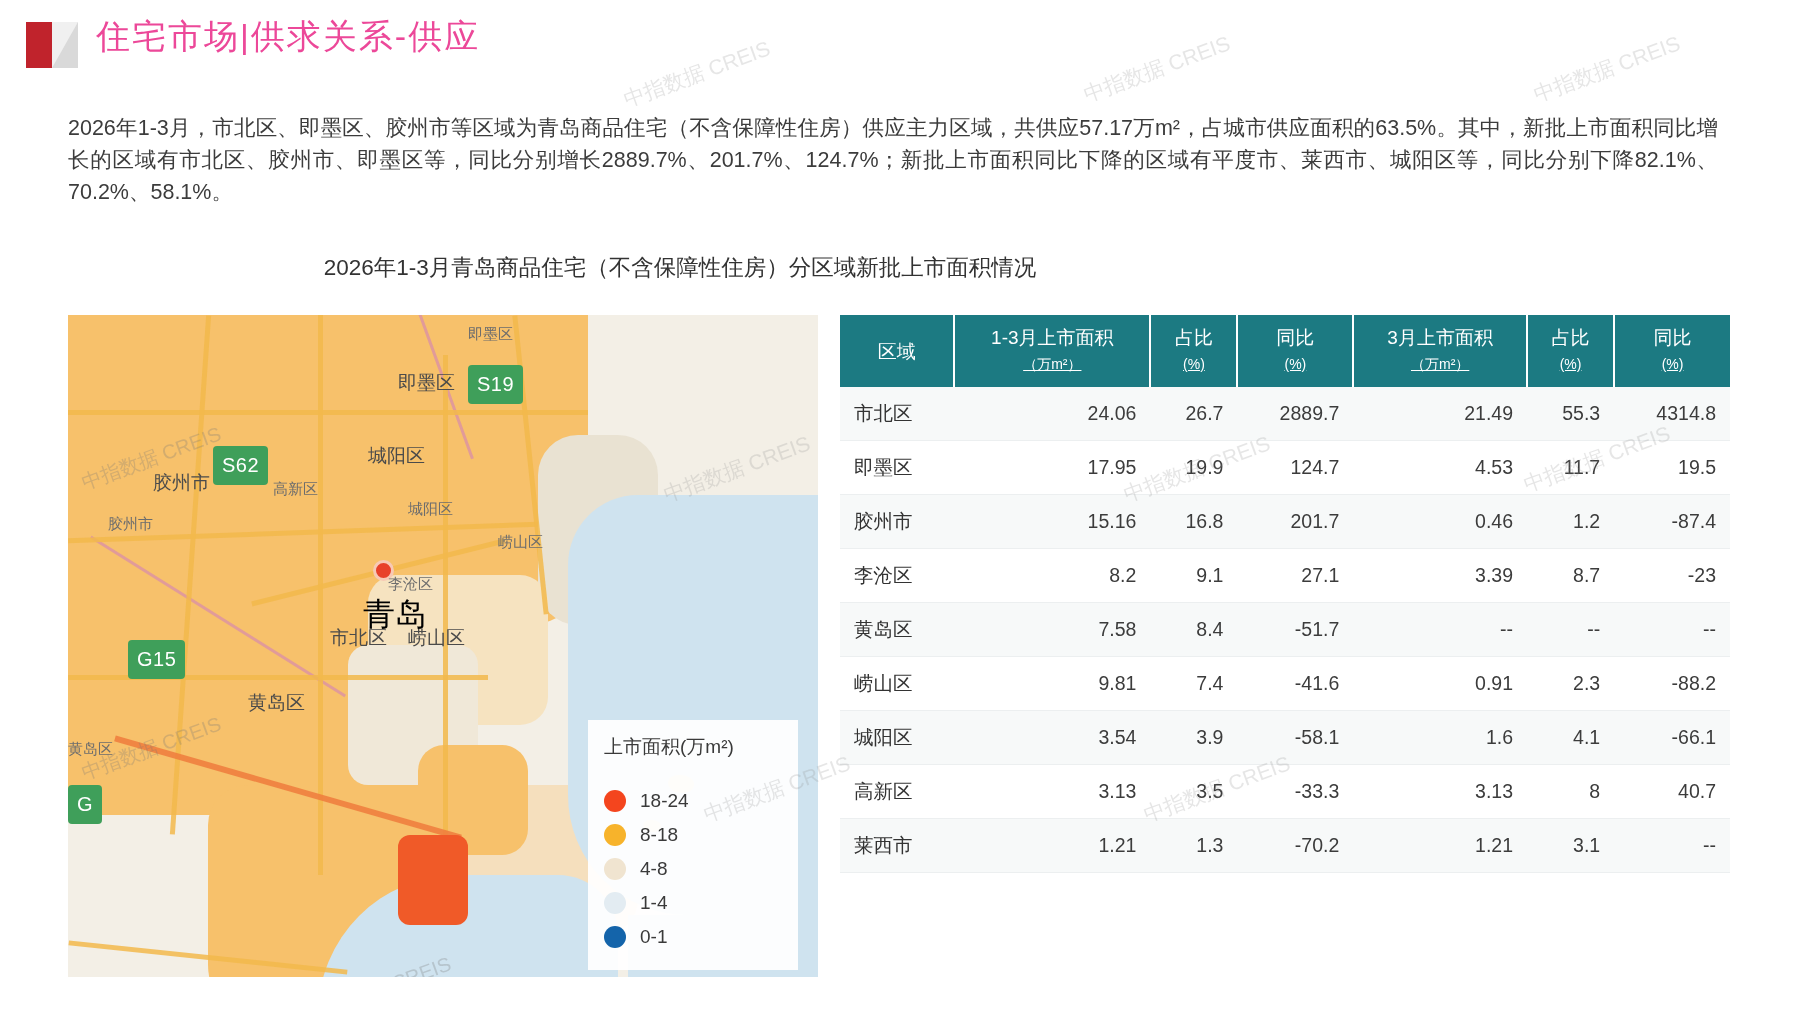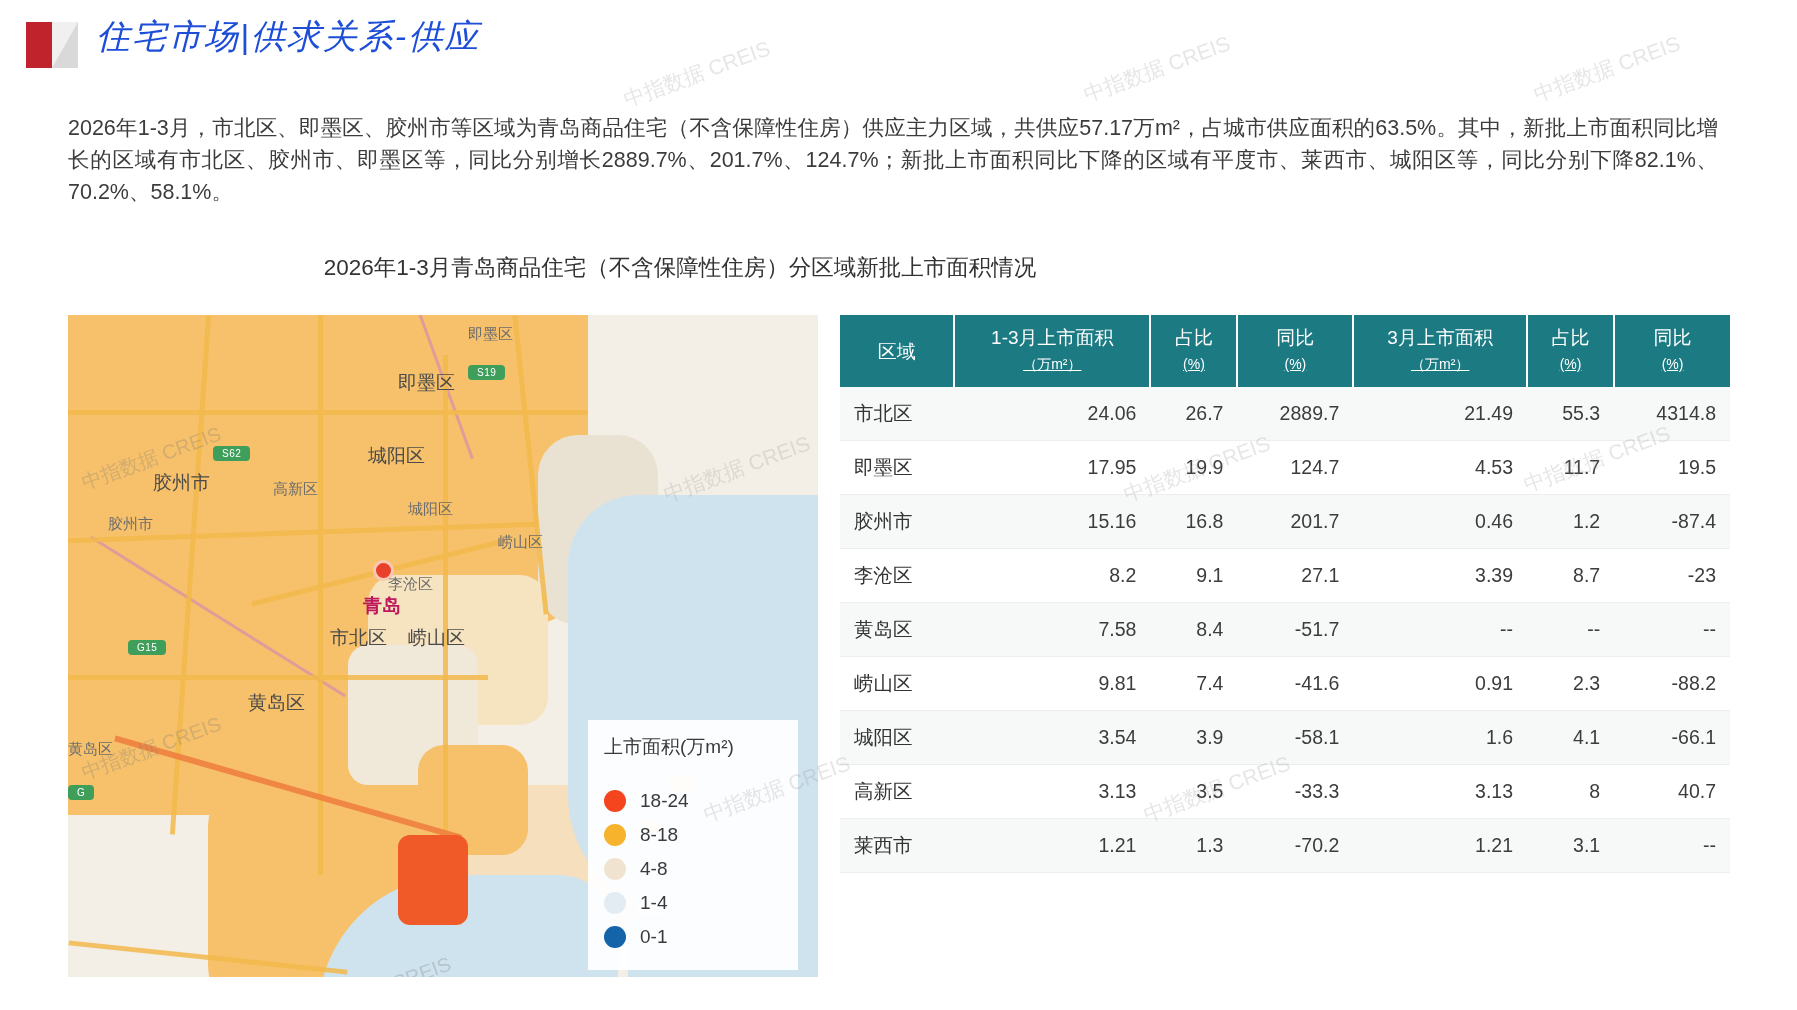--- a/index.html
+++ b/index.html
@@ -42,23 +42,22 @@
     position: absolute; left: 26px; top: 0;
     width: 0; height: 0;
     border-left: 26px solid #f0f0f0;
     border-bottom: 46px solid transparent;
   }
   .page-title {
     position: absolute;
     left: 96px; top: 14px;
     font-size: 34px;
     letter-spacing: 2px;
-    color: #1d4ed8;
+    color: #ec4899;
     white-space: nowrap;
-    font-style: italic;
   }
 
   
   .summary {
     position: absolute;
     left: 68px; top: 112px;
     width: 1650px;
     font-size: 21.5px;
     line-height: 32px;
     color: #3c3c3c;
@@ -193,36 +192,36 @@
     position: absolute;
     background: #d98ea8;
     opacity: .75;
   }
   .rail-1 { left: 0px; top: 300px; width: 300px; height: 3px; transform: rotate(32deg); }
   .rail-2 { left: 230px; top: 20px; width: 260px; height: 3px; transform: rotate(70deg); }
   .shield {
     position: absolute;
     background: #3f9f5a;
     color: #fff;
-    font-size: 10px;
-    padding: 2px 9px;
+    font-size: 20px;
+    padding: 8px 9px;
     border-radius: 4px;
     letter-spacing: .5px;
   }
   .map-label {
     position: absolute;
     font-size: 19px;
     color: #4b4b4b;
     white-space: nowrap;
   }
   .map-label.sm { font-size: 15px; color:#6d6d6d; }
   .map-label.city {
-    font-size: 19px;
-    color: #be185d;
-    font-weight: bold;
+    font-size: 32px;
+    color: #000000;
+    font-weight: normal;
   }
   .city-dot {
     position: absolute;
     width: 15px; height: 15px;
     border-radius: 50%;
     background: #e8402a;
     border: 3px solid #f7c9b5;
   }
   .watermark {
     position: absolute;

